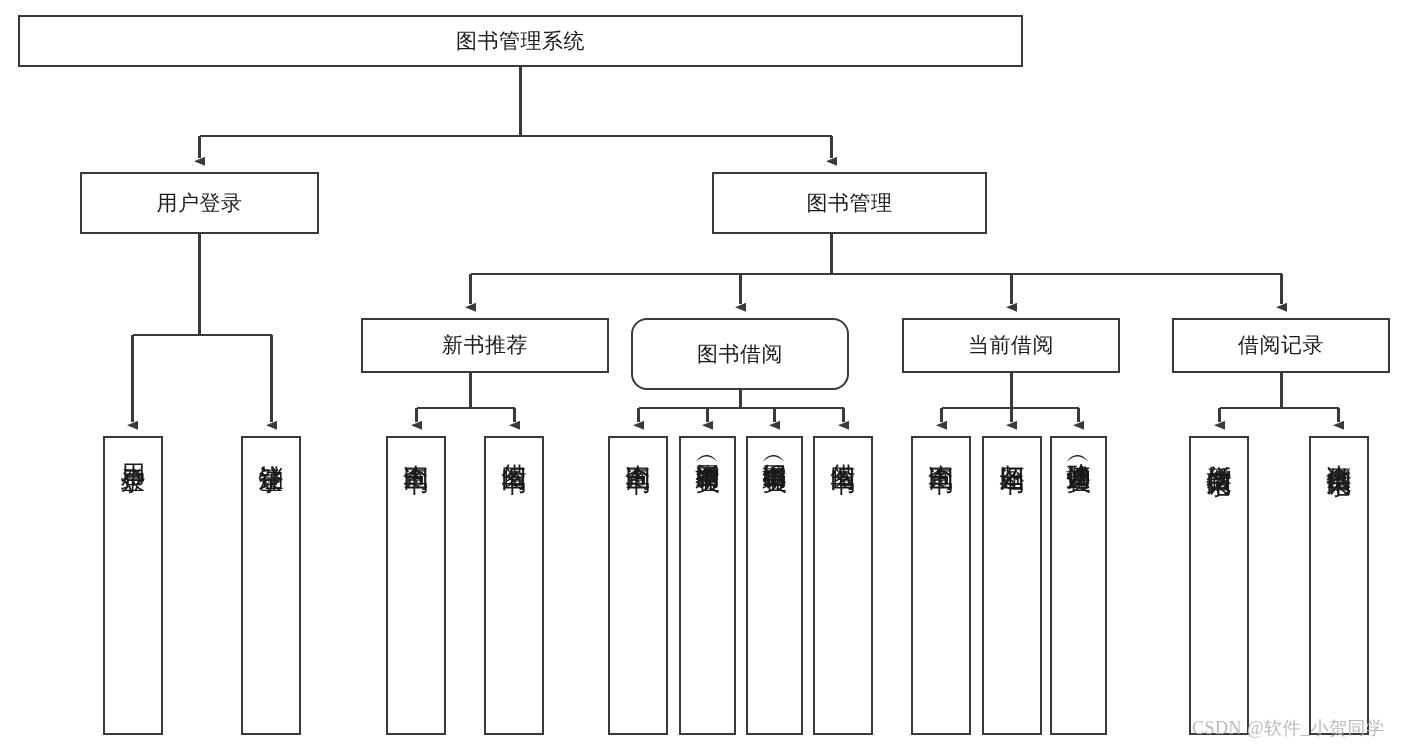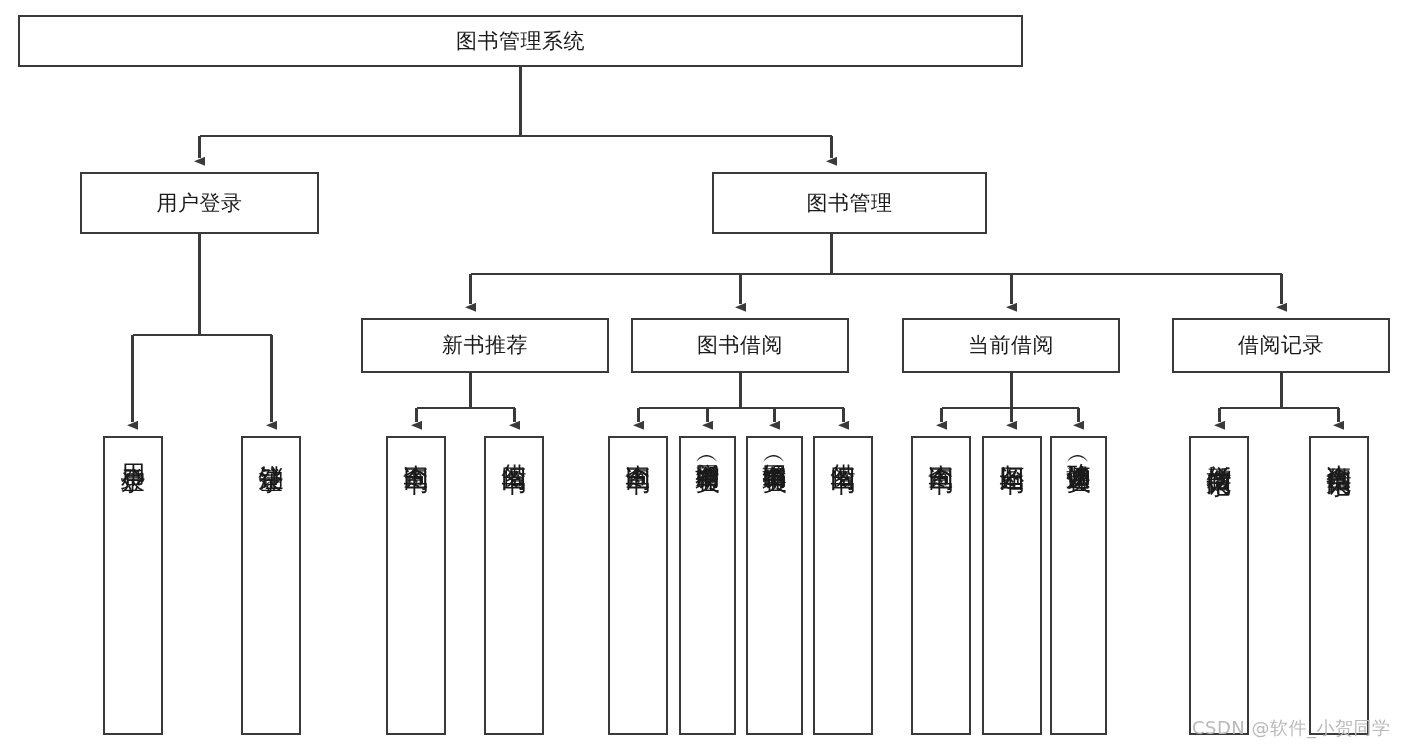--- a/index.html
+++ b/index.html
@@ -135,21 +135,21 @@
   <div class="node horizontal" style="left:80px; top:172px; width:239px; height:62px;">
     <span class="label">用户登录</span>
   </div>
   <div class="node horizontal" style="left:712px; top:172px; width:275px; height:62px;">
     <span class="label">图书管理</span>
   </div>
 
   <div class="node horizontal" style="left:361px; top:318px; width:248px; height:55px;">
     <span class="label">新书推荐</span>
   </div>
-  <div class="node horizontal" style="left:631px; top:318px; width:218px; height:55px;">
+  <div class="node horizontal" style="left:631px; top:318px; width:218px; height:72px;border-radius:16px;">
     <span class="label">图书借阅</span>
   </div>
   <div class="node horizontal" style="left:902px; top:318px; width:218px; height:55px;">
     <span class="label">当前借阅</span>
   </div>
   <div class="node horizontal" style="left:1172px; top:318px; width:218px; height:55px;">
     <span class="label">借阅记录</span>
   </div>
 
   <div class="node vertical" style="left:103px; top:436px; width:60px; height:299px;">
@@ -185,15 +185,15 @@
   <div class="node vertical tall" style="left:1050px; top:436px; width:57px; height:299px;">
     <span class="label">确认归还（管理员）</span>
   </div>
   <div class="node vertical" style="left:1189px; top:436px; width:60px; height:299px;">
     <span class="label">新增借阅记录</span>
   </div>
   <div class="node vertical" style="left:1309px; top:436px; width:60px; height:299px;">
     <span class="label">查询借阅记录</span>
   </div>
 
-  <div class="watermark" style="left:1192px; top:716px;">CSDN @软件_小贺同学</div>
+  <div class="watermark" style="left:1192px; top:716px;font-family:Liberation Serif, serif;">CSDN @软件_小贺同学</div>
 
 </div>
 
 </body></html>

